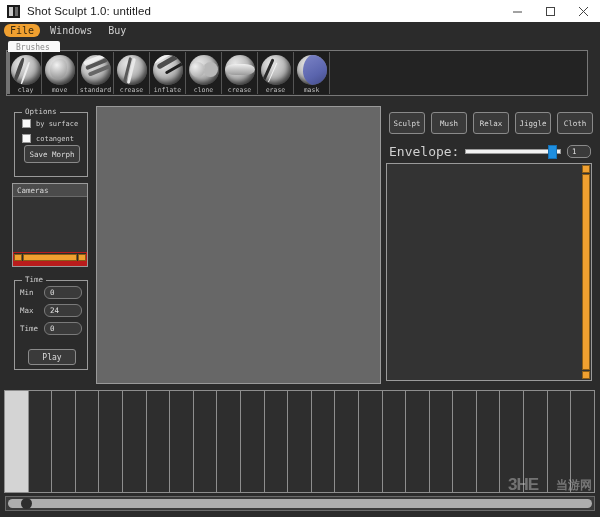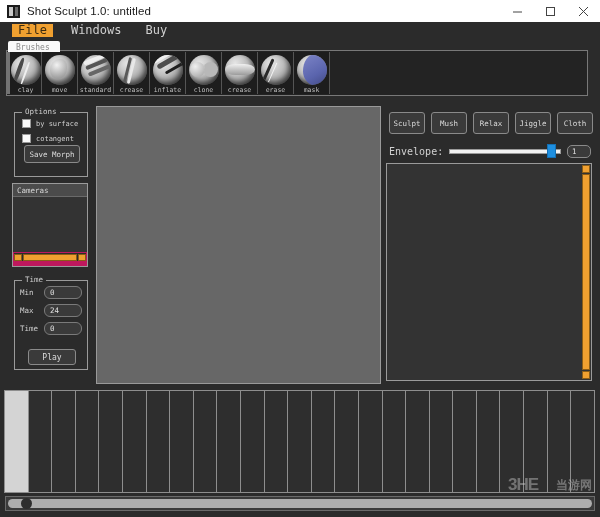--- a/index.html
+++ b/index.html
@@ -42,22 +42,22 @@
   }
   .win-btn svg { display: block; }
 
   
   .menubar {
     position: absolute; left: 0; top: 22px; width: 600px; height: 16px;
     background: #2b2b2b; display: flex; align-items: center;
   }
   .menu-item {
     font-family: "DejaVu Sans Mono", monospace;
-    font-size: 12px; color: #cfcfcf;
-    padding: 1px 6px; margin-left: 12px; line-height: 11px;
+    font-size: 10px; color: #cfcfcf;
+    padding: 1px 6px; margin-left: 4px; line-height: 11px; border-radius: 6px;
   }
   .menu-item.active { background: #f0a030; color: #3a2a10; }
 
   
   .brushes-tab {
     position: absolute; left: 8px; top: 41px;
     background: #fafafa; color: #8a8a8a;
     font-size: 8px; padding: 2px 10px 3px 8px;
     border-top-left-radius: 2px; border-top-right-radius: 2px;
     z-index: 3;
@@ -142,21 +142,21 @@
     background: #3a3a3a; border: 1px solid #8a8a8a; color: #dcdcdc;
     font-family: "DejaVu Sans Mono", monospace; font-size: 7.5px;
     display: flex; align-items: center; justify-content: center;
     border-radius: 3px;
   }
   #save-morph { position: absolute; left: 9px; top: 32px; width: 56px; height: 18px; }
 
   
   #cameras-panel {
     position: absolute; left: 12px; top: 183px; width: 76px; height: 84px;
-    background: #be185d; border: 1px solid #9a9a9a;
+    background: #b91c1c; border: 1px solid #9a9a9a;
   }
   .cam-header {
     height: 13px; background: #4b4b4b; border-bottom: 1px solid #6a6a6a;
     display: flex; align-items: center; padding-left: 4px;
     font-size: 7.5px; color: #d8d8d8;
     font-family: "DejaVu Sans Mono", monospace;
   }
   .cam-body { height: 55px; background: #333; }
   .hscroll-orange {
     height: 8px; margin: 1px 1px; background: #2b2b2b;
@@ -198,21 +198,21 @@
     position: absolute; left: 389px; top: 112px;
     display: flex; gap: 6px;
   }
   .mode-btn { width: 36px; height: 22px; font-size: 7.5px; }
 
   .env-row {
     position: absolute; left: 389px; top: 144px; width: 202px;
     display: flex; align-items: center;
   }
   .env-label {
-    font-size: 10px; color: #d0d0d0; margin-right: 6px;
+    font-size: 13px; color: #d0d0d0; margin-right: 6px;
     font-family: "DejaVu Sans Mono", monospace;
   }
   .env-track {
     position: relative; flex: 1; height: 14px;
     display: flex; align-items: center;
   }
   .env-bar {
     width: 100%; height: 5px; background: #f2f2f2; border: 1px solid #9a9a9a;
   }
   .env-handle {

